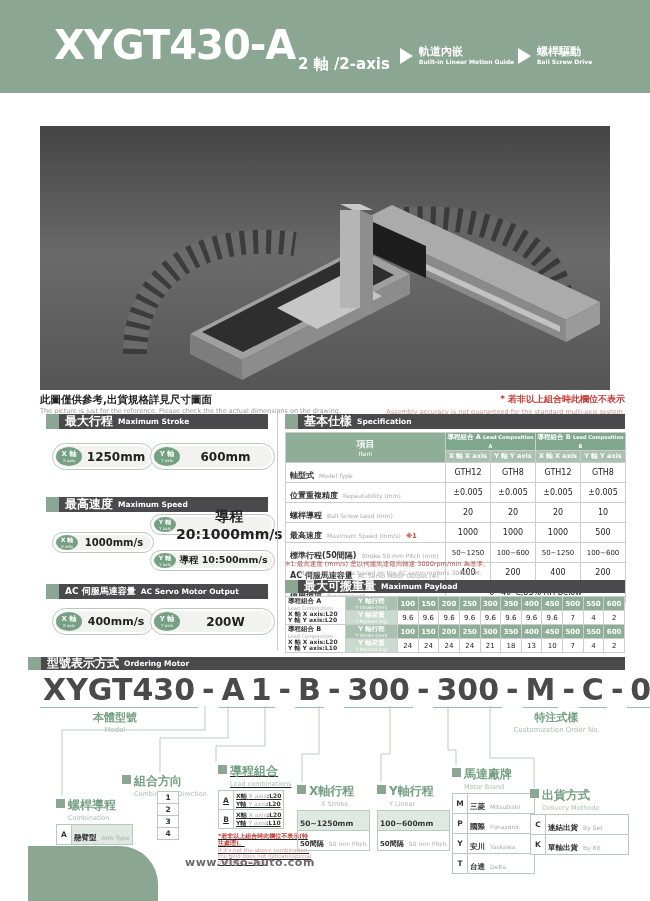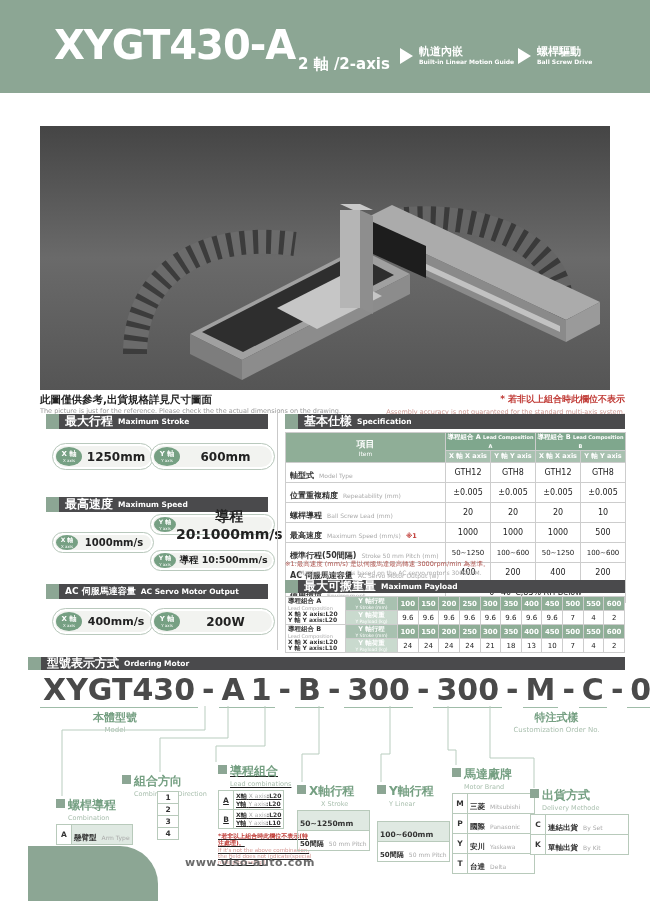--- a/index.html
+++ b/index.html
@@ -564,21 +564,21 @@
     </tbody>
       </table>
   </div>
 
   <div class="abs obox" style="left:377px;top:783px;">
     <div class="bhead">
         <span class="sq"></span>
       <span class="zh">Y軸行程</span>
       </div>
     <div class="ben2" style="margin-left:12px;">Y Linear</div>
-    <table style="margin-top:13px;">
+    <table style="margin-top:2px;">
       <tbody>
           <tr>
             <td class="cellg" style="width:66px;"><span class="lzh">100~600mm</span></td>
           </tr>
       <tr>
             <td style="width:66px;"><span class="lzh" style="font-size:7px;">50間隔</span> <span class="len">50 mm Pitch</span></td>
           </tr>
     </tbody>
       </table>
   </div>

